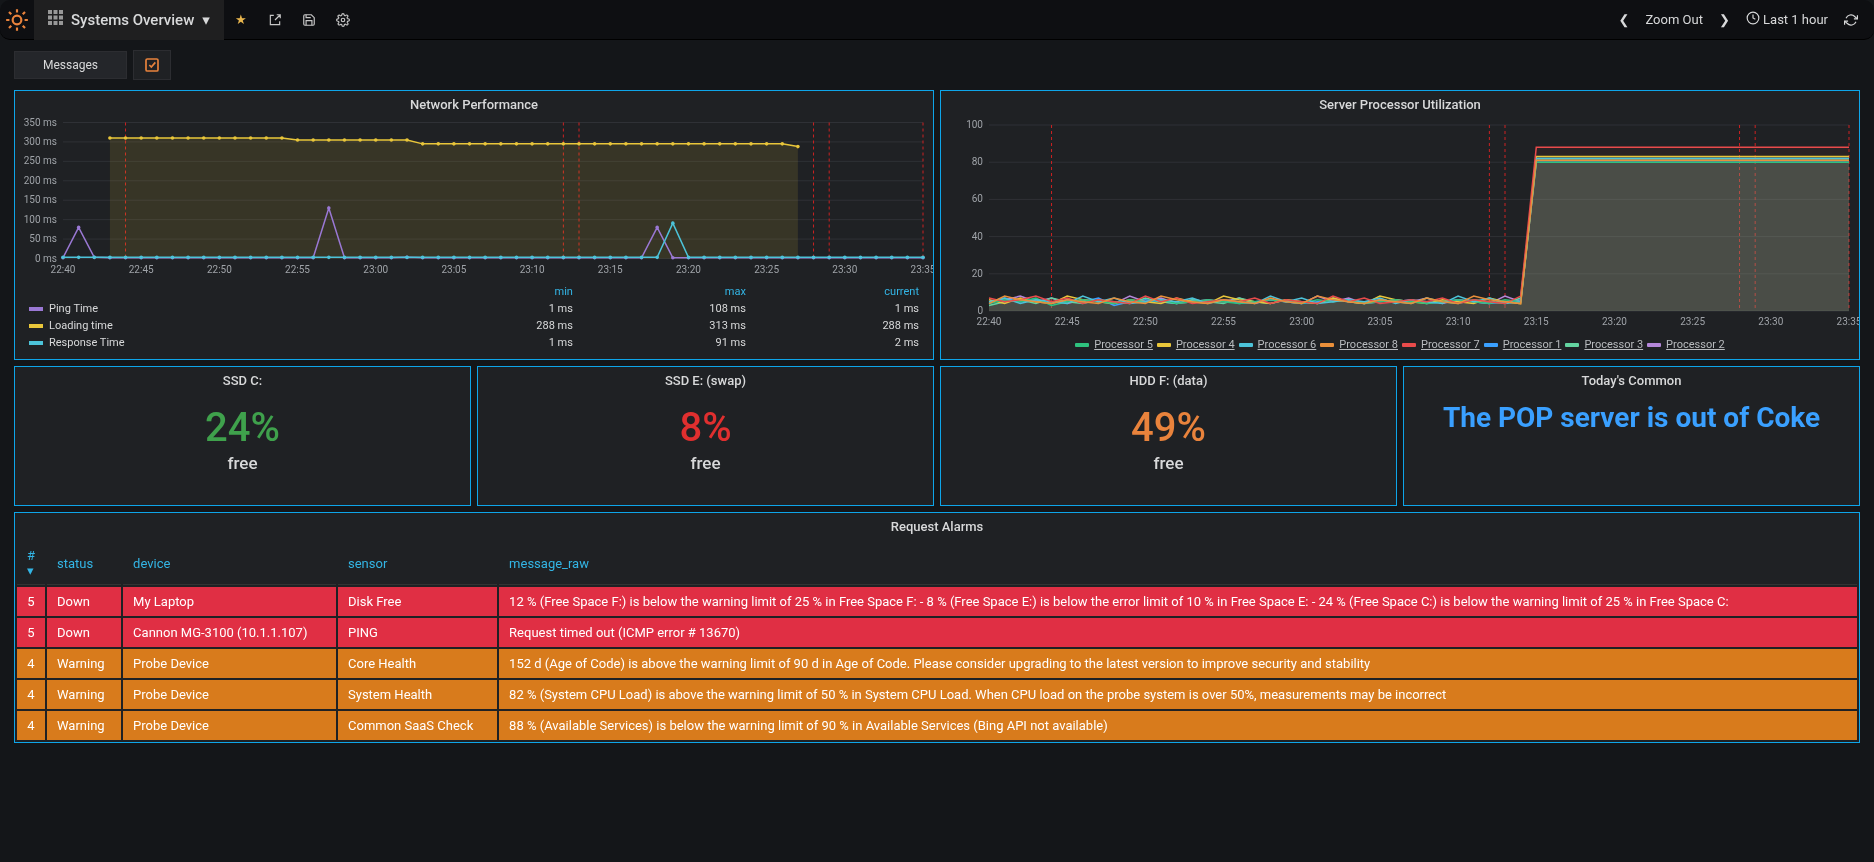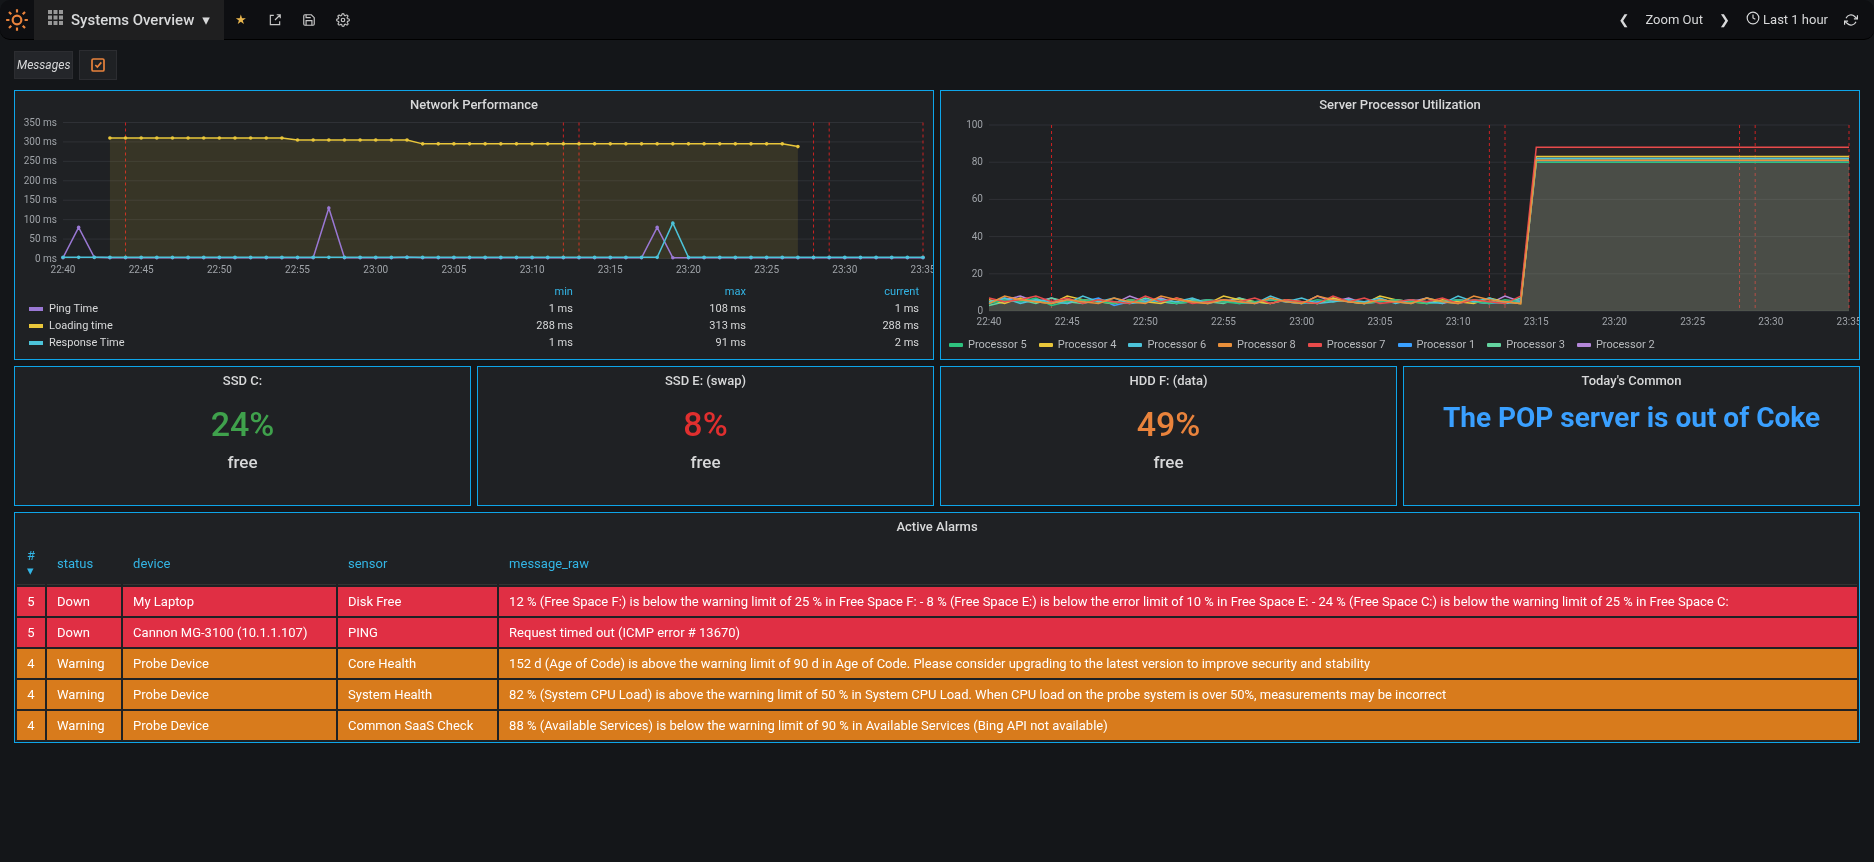--- a/index.html
+++ b/index.html
@@ -44,27 +44,26 @@
   display: flex; align-items: center; gap: 4px;
   padding-right: 10px;
   height: 40px;
 }
 .nav-right .seg { display: flex; align-items: center; height: 40px; cursor: pointer; padding: 0 6px; }
 .tabs-row {
   display: flex; align-items: center; gap: 6px;
   padding: 10px 14px 4px;
 }
 .tab {
-  padding: 6px 2px;
+  padding: 6px 28px;
   border: 1px solid #2c2d31;
   background: #1f2124;
   font-size: 12px;
   cursor: pointer;
   color: #aeb0b3;
-  font-style: italic;
 }
 .tab.active { background: #24262a; color: #d8d9da; }
 .tab-icon {
   width: 38px; height: 30px;
   display: flex; align-items: center; justify-content: center;
   border: 1px solid #2c2d31; background: #1f2124; cursor: pointer;
   color: #e9833c;
 }
 .grid {
   display: grid;
@@ -82,33 +81,33 @@
 }
 .panel-title {
   text-align: center;
   font-size: 13px;
   font-weight: 500;
   padding: 6px 0 2px;
   color: #d8d9da;
 }
 .chart-wrap { grid-column: span 2; height: 270px; }
 .chart-svg { flex: 1; width: 100%; }
-.legend-row { display: flex; flex-wrap: wrap; gap: 12px; padding: 4px 8px 8px; font-size: 11px; color: #b8bbbe; }
+.legend-row { display: flex; flex-wrap: wrap; justify-content: center; gap: 4px; padding: 4px 8px 8px; font-size: 11px; color: #b8bbbe; text-decoration: underline; }
 .legend-item { display: flex; align-items: center; gap: 5px; }
 .legend-swatch { width: 14px; height: 4px; border-radius: 1px; }
 .net-legend { padding: 4px 8px 8px; font-size: 11px; }
 .net-legend table { width: 100%; border-collapse: collapse; }
 .net-legend td, .net-legend th { padding: 2px 6px; white-space: nowrap; }
 .net-legend th { color: #33b5e5; font-weight: normal; text-align: right; }
 .net-legend th.hdr-min { color: #33b5e5; }
 .net-legend td.val { text-align: right; color: #d8d9da; }
 .swatch { display: inline-block; width: 14px; height: 4px; margin-right: 6px; vertical-align: middle; }
 .stat-panel { height: 140px; align-items: center; justify-content: flex-start; }
-.stat-val { font-size: 34px; font-weight: 500; margin-top: 14px; }
-.stat-sub { font-size: 17px; margin-top: 8px; color: #d8d9da; font-weight: 500; }
+.stat-val { font-size: 40px; font-weight: 500; margin-top: 14px; }
+.stat-sub { font-size: 17px; margin-top: 2px; color: #d8d9da; font-weight: 500; }
 .excuse-panel .excuse-text {
   color: #3aa0ff; font-size: 28px; font-weight: 700;
   text-align: left; padding: 10px 30px; line-height: 1.3;
 }
 .alarms-panel { grid-column: span 4; }
 .alarms-title { text-align: center; padding: 6px 0; font-size: 13px; font-weight: 500; }
 .alarms-table { width: 100%; border-collapse: separate; border-spacing: 2px; font-size: 13px; }
 .alarms-table th {
   text-align: left; padding: 6px 10px; color: #33b5e5; font-weight: normal;
   cursor: pointer; border-bottom: 1px solid #333;
@@ -515,21 +514,21 @@
     <div class="panel-title">HDD F: (data)</div>
     <div class="stat-val" style="color:#e9833c">49%</div>
     <div class="stat-sub">free</div>
   </div>
   <div class="panel stat-panel excuse-panel">
     <div class="panel-title">Today's Common</div>
     <div class="excuse-text">The POP server is out of Coke</div>
   </div>
 
   <div class="panel alarms-panel">
-    <div class="alarms-title">Active Alarms</div>
+    <div class="alarms-title">Request Alarms</div>
     <table class="alarms-table" id="alarms-table">
         <thead>
           <tr>
             <th># ▾</th>
             <th>status</th>
             <th>device</th>
             <th>sensor</th>
             <th>message_raw</th>
           </tr>
         </thead>

